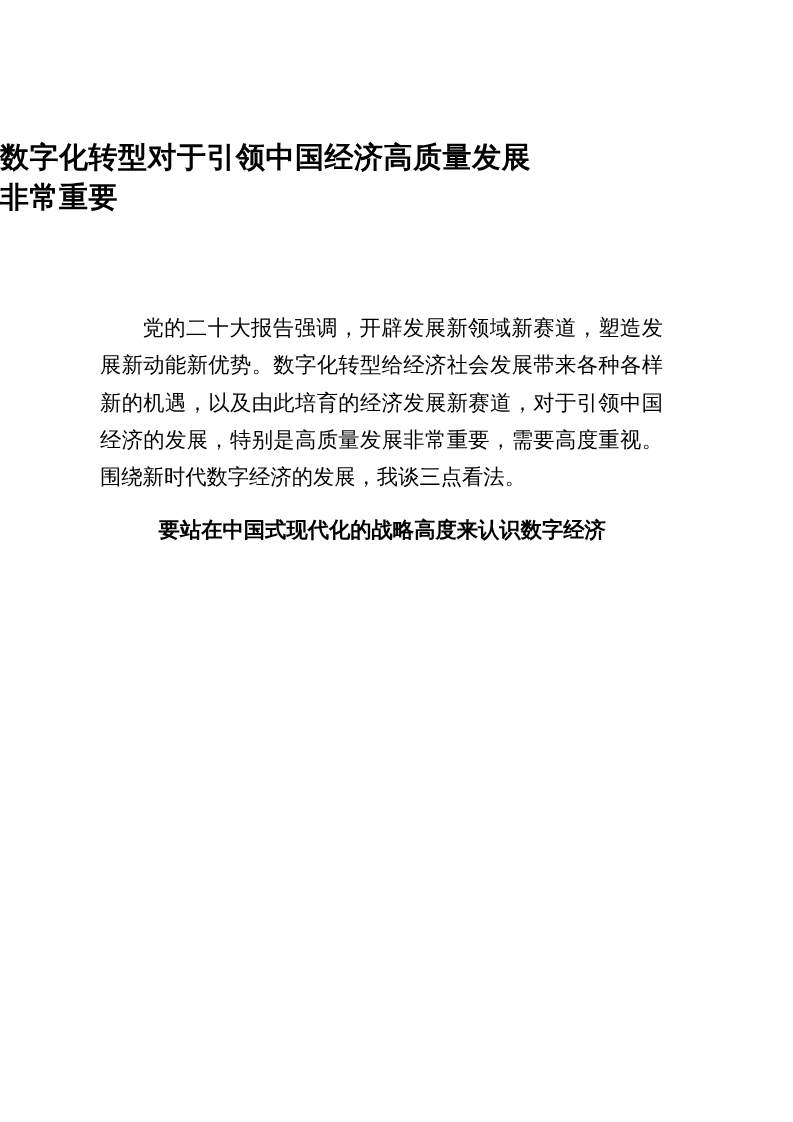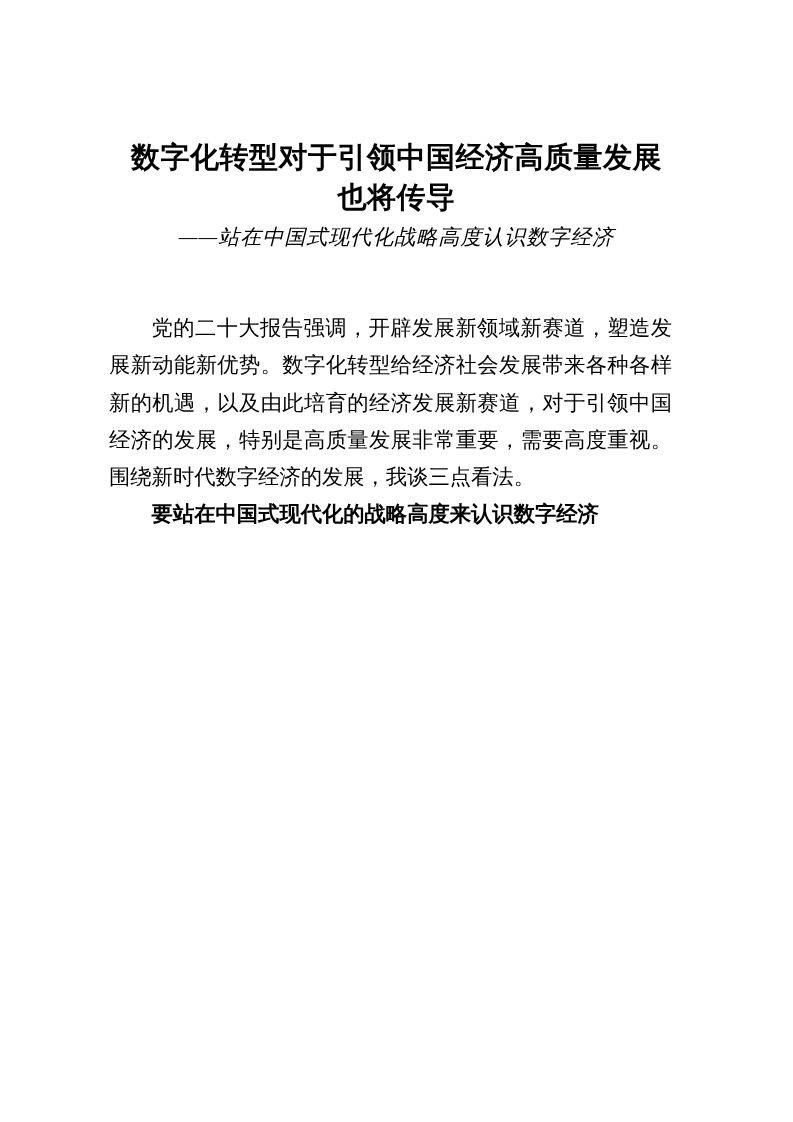--- a/index.html
+++ b/index.html
@@ -14,21 +14,21 @@
     background: #ffffff;
     color: #000000;
     overflow: hidden;
     font-family: "Liberation Serif", serif;
   }
   .doc-title {
     position: absolute;
     top: 137px;
     left: 0;
     width: 793px;
-    text-align: center;
+    text-align: left;
     font-family: "Liberation Sans", sans-serif;
     font-weight: 700;
     font-size: 29px;
     line-height: 40px;
     letter-spacing: 0.5px;
   }
   .doc-title .title-line {
     display: block;
   }
   .doc-subtitle {
@@ -39,54 +39,53 @@
     text-align: center;
     font-family: "Liberation Serif", serif;
     font-style: italic;
     font-size: 21px;
     line-height: 30px;
     letter-spacing: 1px;
   }
   .doc-body {
     position: absolute;
     top: 310px;
-    left: 109px;
+    left: 100px;
     width: 563px;
     font-size: 21.3px;
     line-height: 37.3px;
     text-align: justify;
     text-justify: inter-character;
   }
   .doc-body p {
     margin: 0;
     padding: 0;
     text-indent: 2em;
   }
   .doc-body h2.section-heading {
-    margin: 0;
+    margin: 16px;
     padding: 0;
     text-indent: 2em;
     font-family: "Liberation Sans", sans-serif;
     font-weight: 700;
     font-size: 21.3px;
     line-height: 37.3px;
     text-align: left;
   }
 </style>
 </head>
 <body>
 
 <div class="page">
 
   <div class="doc-title">
     <span class="title-line">数字化转型对于引领中国经济高质量发展</span>
-    <span class="title-line">也将传导</span>
+    <span class="title-line">非常重要</span>
   </div>
 
-  <div class="doc-subtitle">——站在中国式现代化战略高度认识数字经济</div>
 
   <div class="doc-body">
     <p>党的二十大报告强调，开辟发展新领域新赛道，塑造发展新动能新优势。数字化转型给经济社会发展带来各种各样新的机遇，以及由此培育的经济发展新赛道，对于引领中国经济的发展，特别是高质量发展非常重要，需要高度重视。围绕新时代数字经济的发展，我谈三点看法。</p>
 
     <h2 class="section-heading">要站在中国式现代化的战略高度来认识数字经济</h2>
 
 
   </div>
 
 </div>

